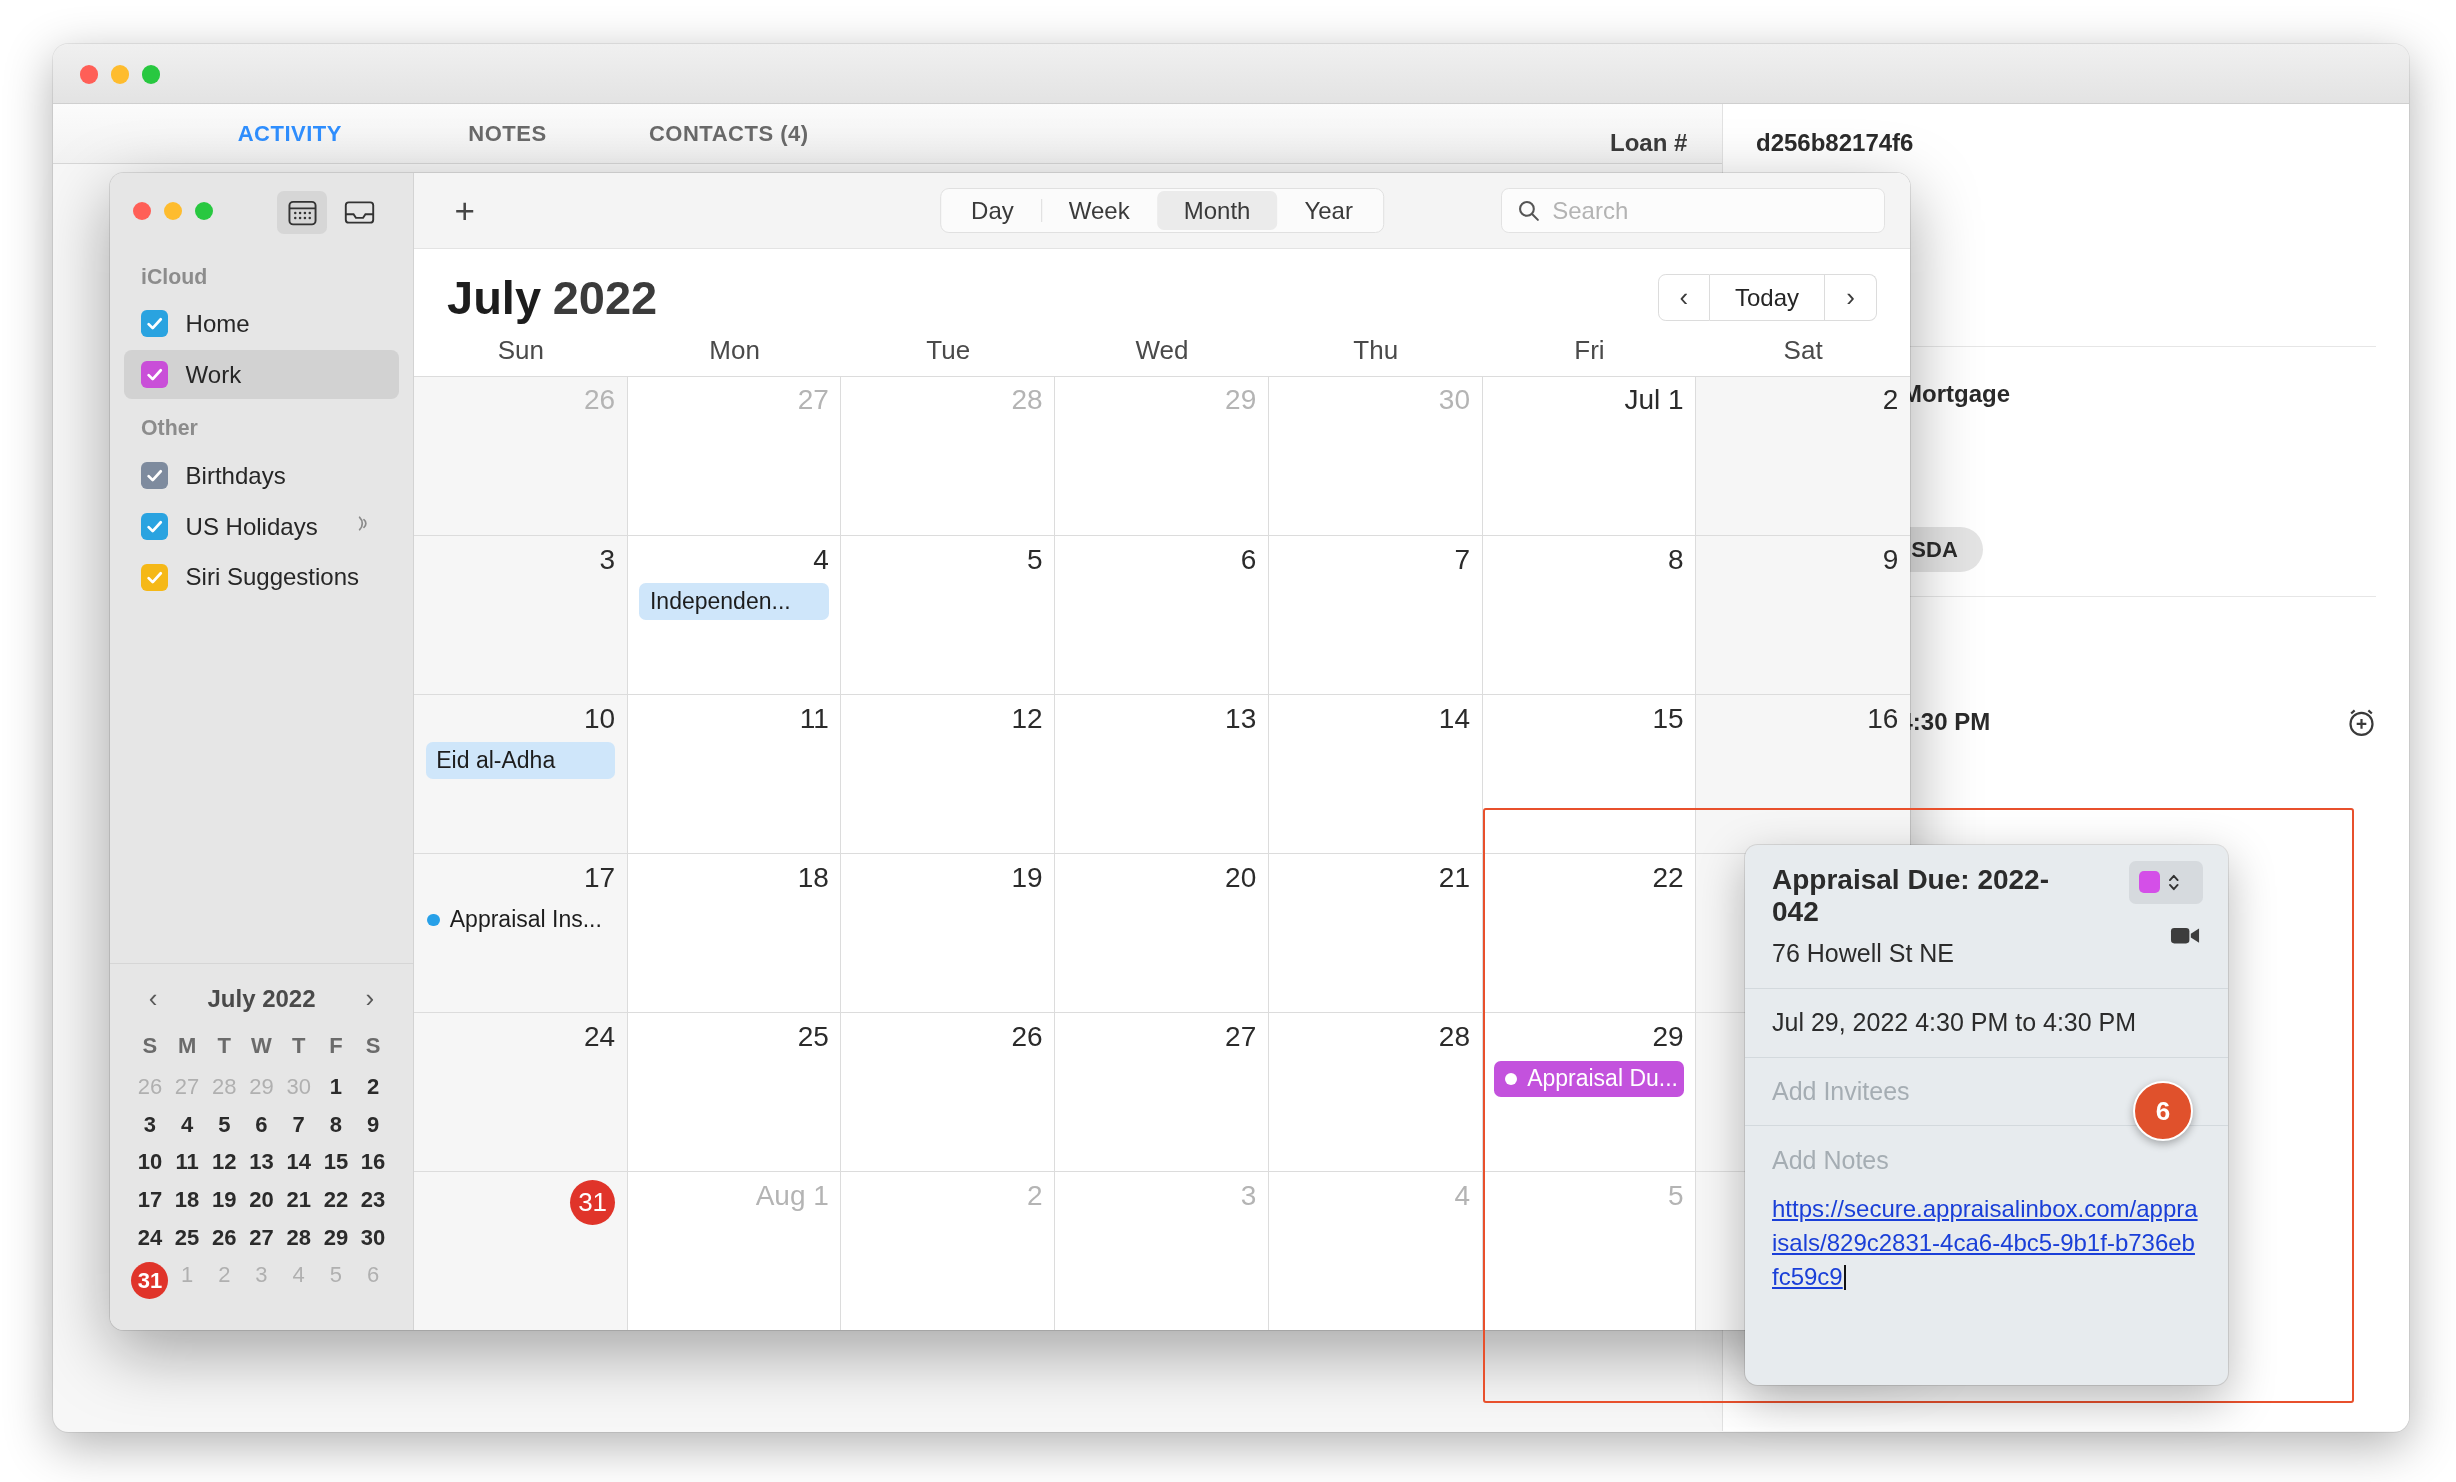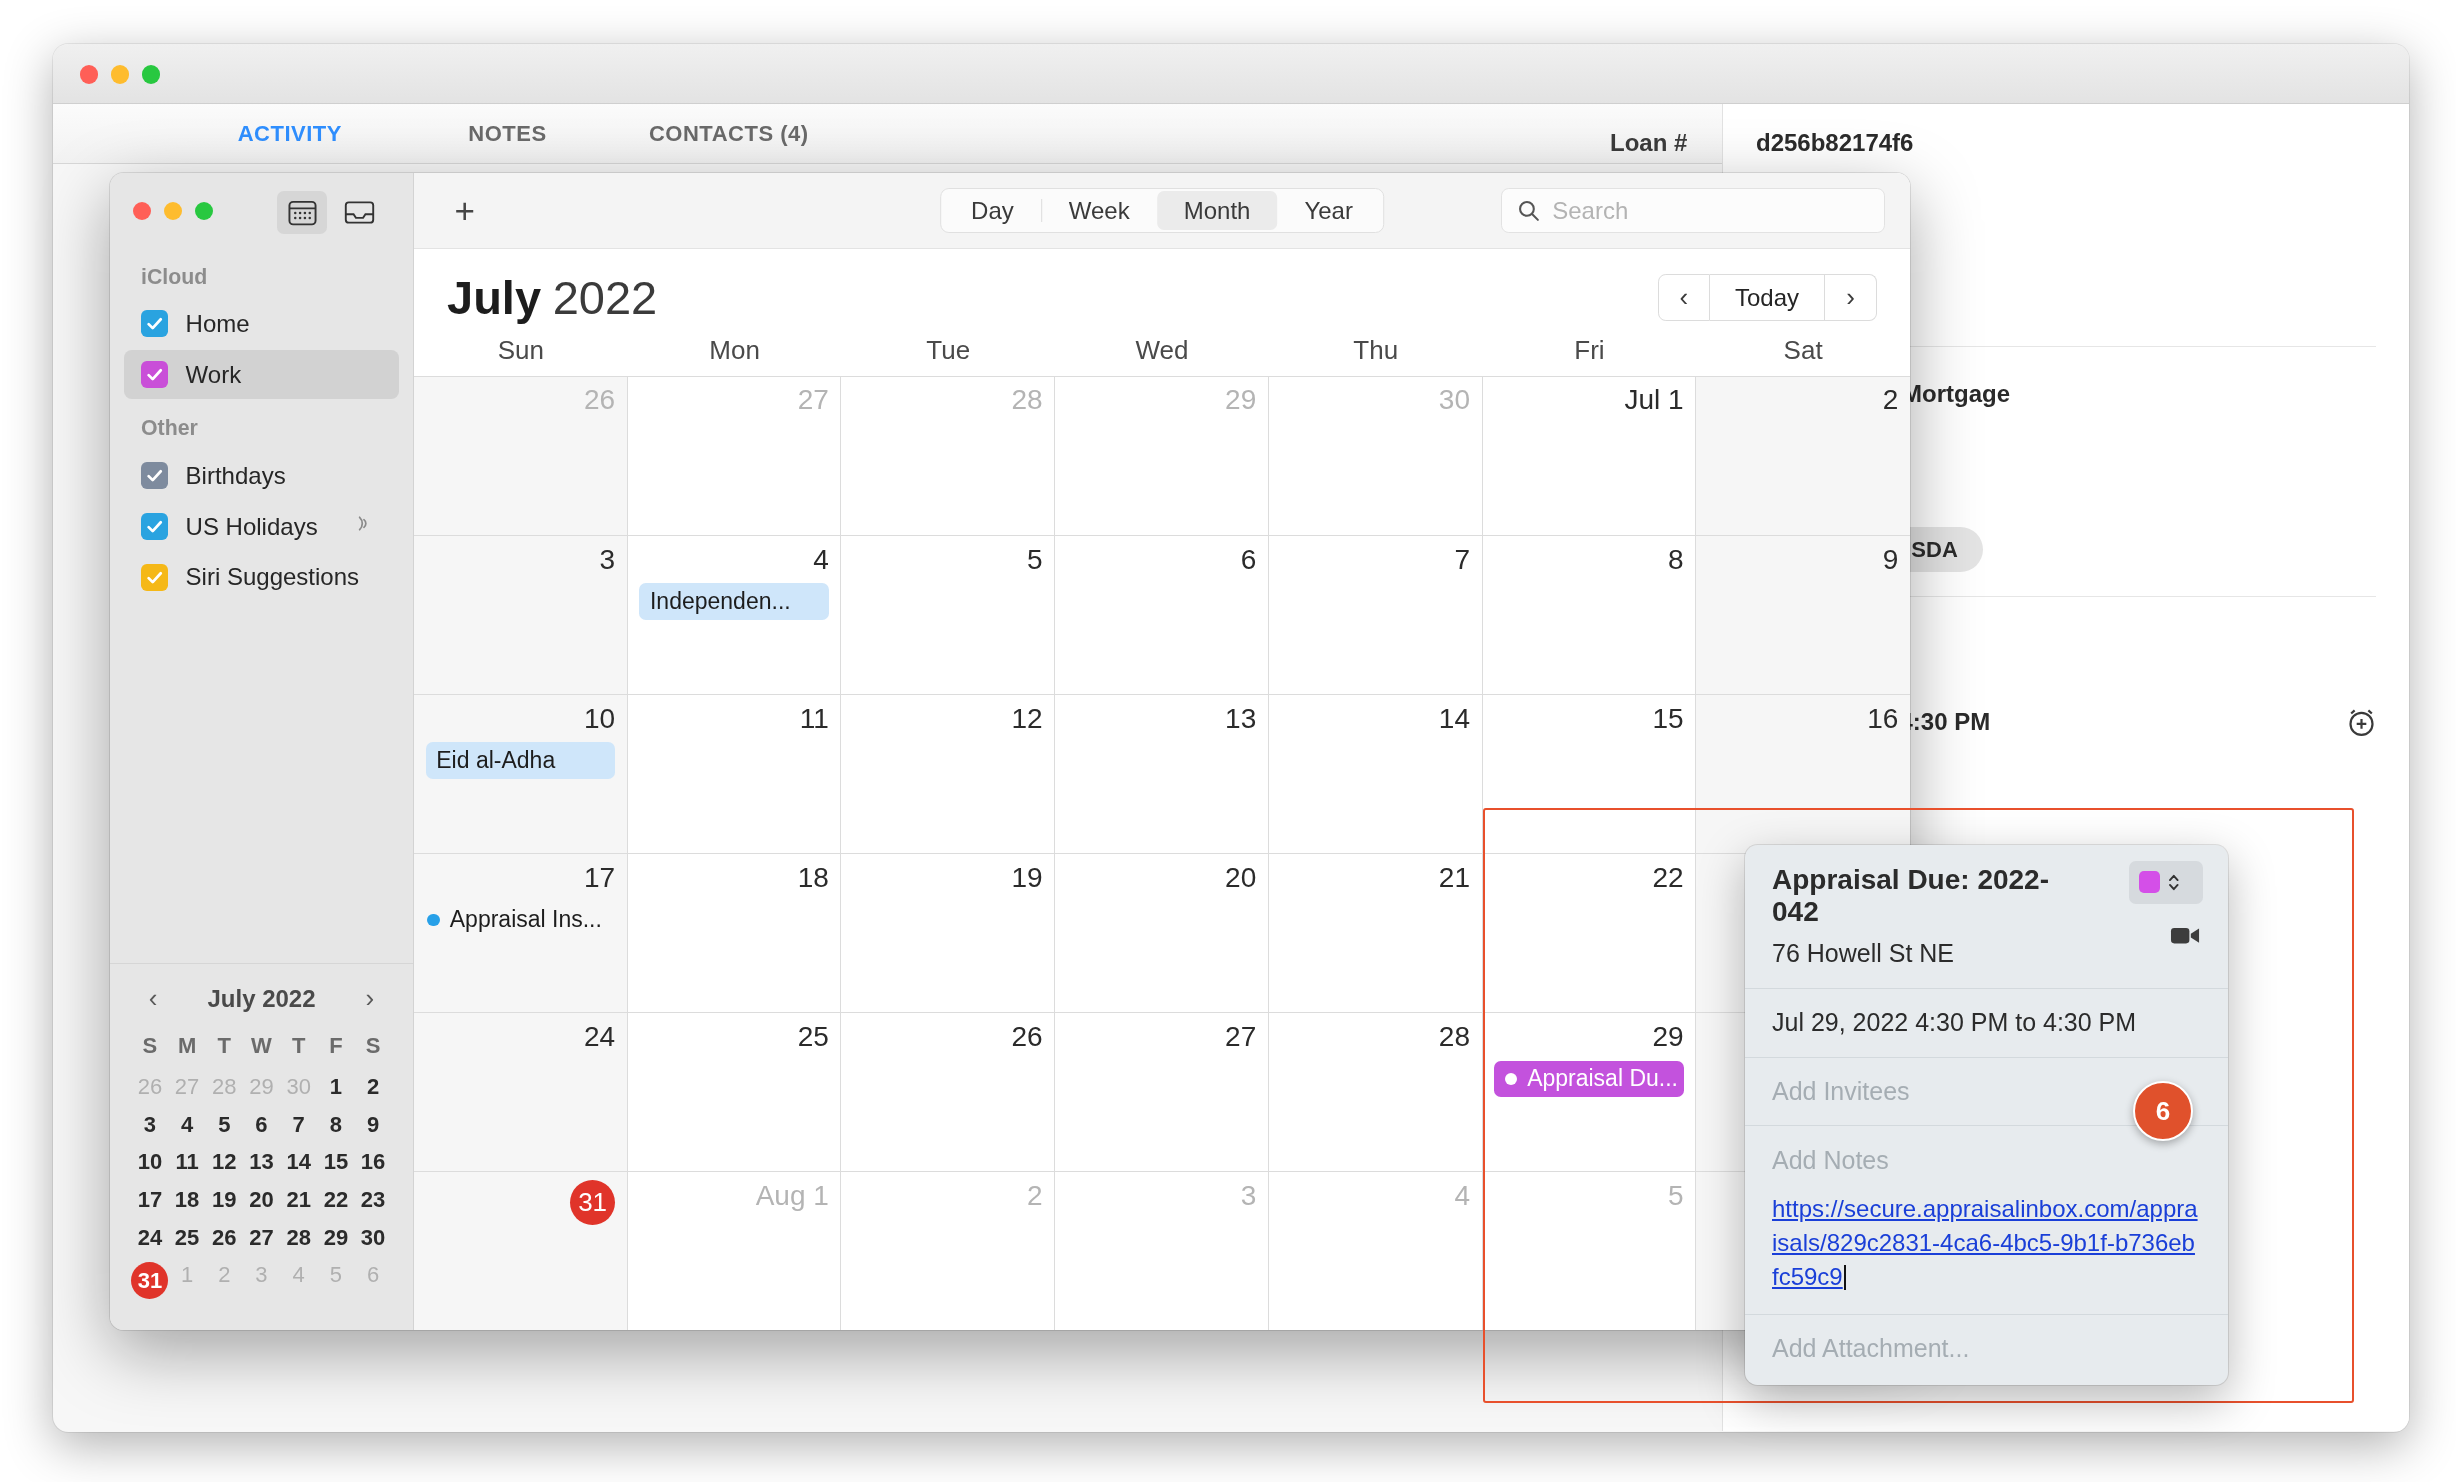--- a/index.html
+++ b/index.html
@@ -219,21 +219,21 @@
     padding: 0 13.6px;
   }
   .search-ph { font-size: 24px; color: #b3b3b3; }
 
   .cal-header {
     display: flex; align-items: center;
     padding: 21.3px 33px 9.7px 33px;
     position: relative;
   }
   .cal-month { font-size: 47px; font-weight: bold; color: #1d1d1d; }
-  .cal-year  { font-size: 47px; font-weight: normal; color: #3b3b3b; margin-left: 11.6px; }
+  .cal-year  { font-size: 47px; font-weight: bold; color: #3b3b3b; margin-left: 11.6px; }
   .nav-group {
     position: absolute; right: 33px;
     display: flex; align-items: center;
   }
   .nav-btn {
     width: 52px; height: 47px;
     background: #fff; border: 1px solid #dcdcdc;
     display: flex; align-items: center; justify-content: center;
     font-size: 26px; color: #3b3b3b;
   }
@@ -798,21 +798,18 @@
 
     <div class="pop-sec">
       <div class="pop-ph">Add Invitees</div>
     </div>
 
     <div class="pop-sec">
       <div class="pop-ph">Add Notes</div>
       <div class="pop-link"><span>https://secure.appraisalinbox.com/appraisals/829c2831-4ca6-4bc5-9b1f-b736ebfc59c9</span><span class="caret"></span></div>
     </div>
 
-    <div class="pop-sec">
-      <div class="pop-ph">Add Attachment...</div>
-    </div>
   </div>
 
   <div class="step-badge">6</div>
 
 </div>
 
 
 </body></html>

